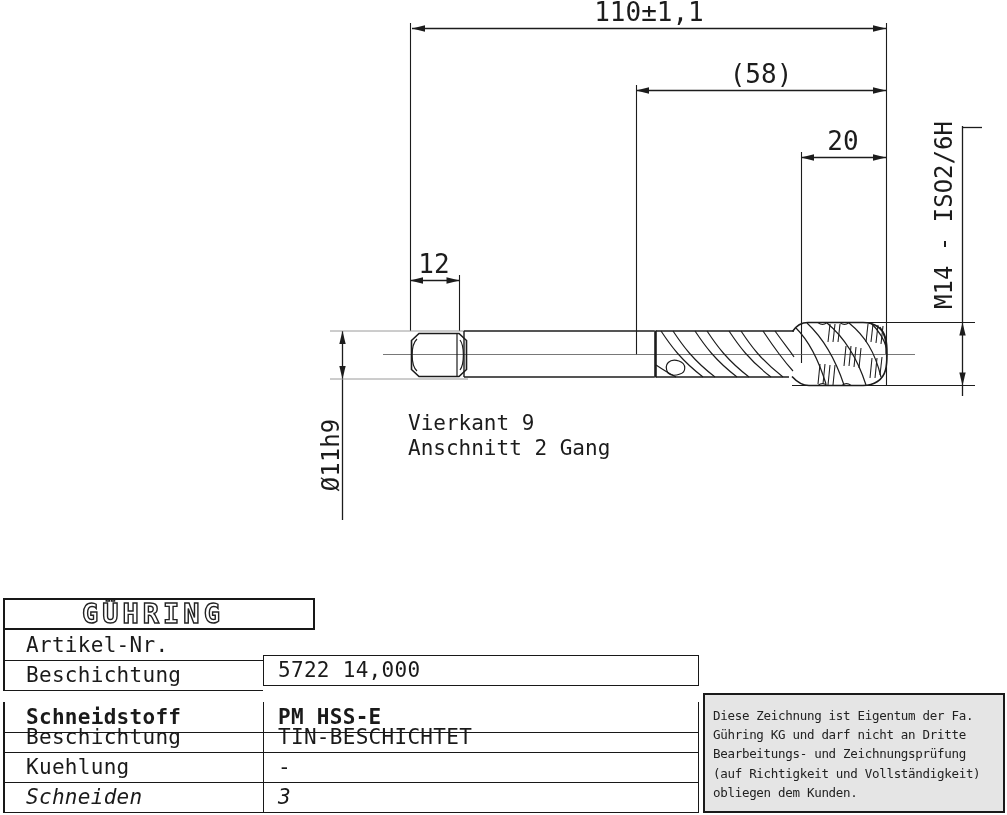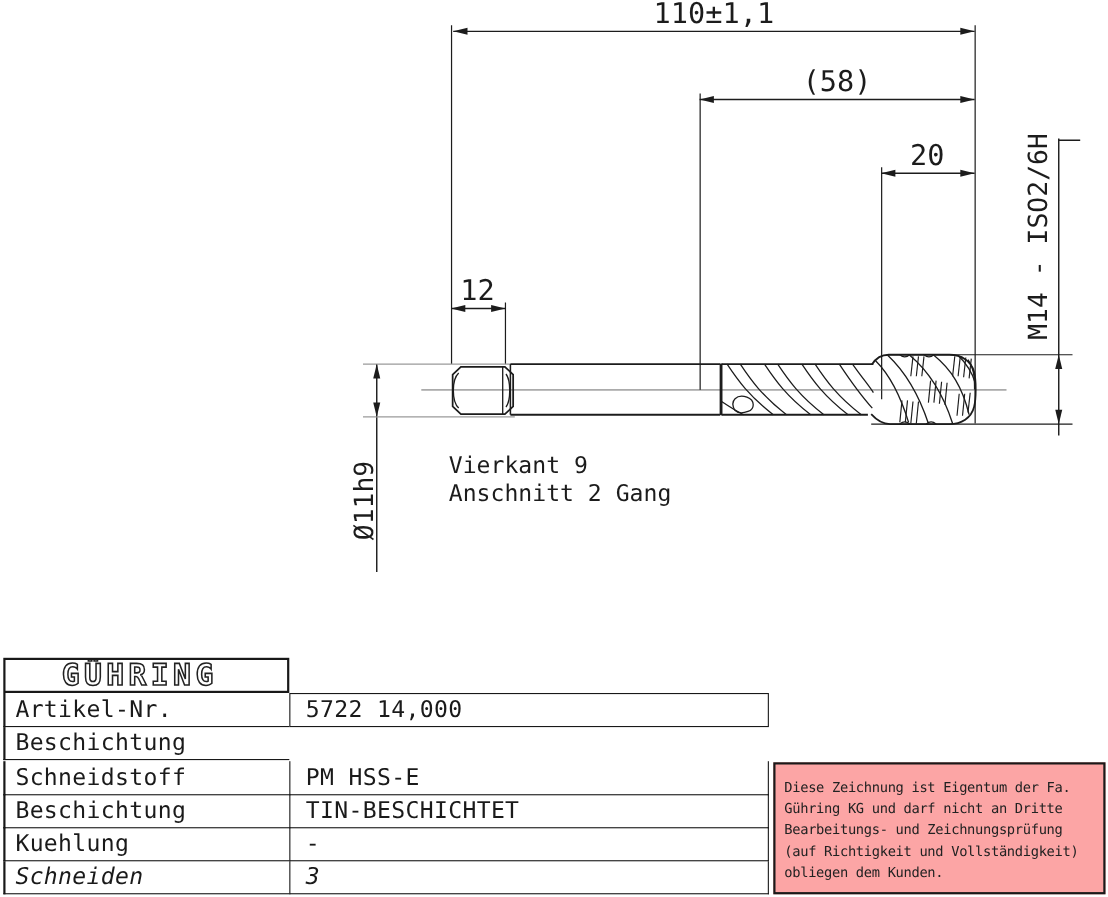--- a/index.html
+++ b/index.html
@@ -9,31 +9,31 @@
     color:#1a1a1a;overflow:hidden;
   }
   
   #drawing{position:absolute;left:0;top:0;}
   .dimtext{font-family:"DejaVu Sans Mono","Liberation Mono",monospace;fill:#1c1c1c;}
 
   
   #datatable{position:absolute;left:3px;top:598px;width:695px;height:215px;}
   .cell{position:absolute;box-sizing:border-box;display:flex;align-items:center;
         font-size:21px;letter-spacing:0.3px;white-space:nowrap;}
-  #logo-cell{left:0;top:0;width:260px;height:32px;border:2px solid #181818;justify-content:center;text-decoration:underline;}
+  #logo-cell{left:0;top:0;width:312px;height:32px;border:2px solid #181818;justify-content:center;text-decoration:underline;}
   .label-cell{left:0;width:260px;height:30.5px;border-left:2px solid #181818;
-              border-bottom:1.7px solid #181818;padding-left:9px;}
+              border-bottom:1.7px solid #181818;padding-left:21px;}
   .value-cell{left:260px;width:436px;height:30.5px;border-left:1.7px solid #181818;
               border-right:1.7px solid #181818;border-bottom:1.7px solid #181818;padding-left:14px;}
-  .r0{top:32px;} .r1{top:62.5px;} .r2{top:94px;} .r3{top:124px;} .r4{top:154px;} .r5{top:184.5px;font-style:italic;}
-  .value-cell.r0{border-top:1.7px solid #181818;}
+  .r0{top:32px;} .r1{top:62.5px;} .r2{top:104px;font-weight:bold;} .r3{top:124px;} .r4{top:154px;} .r5{top:184.5px;font-style:italic;}
+  .value-cell.r0{border-top:1.7px solid #181818;margin-top:25px;}
 
   
   #disclaimer{position:absolute;left:703px;top:693px;width:302px;height:120px;
-              box-sizing:border-box;border:2px solid #1a1a1a;background:#fca5a5;
+              box-sizing:border-box;border:2px solid #1a1a1a;background:#e5e5e5;
               padding:11px 4px 0 8px;}
   #disclaimer div{font-size:12.5px;line-height:19.2px;letter-spacing:-0.3px;
                   white-space:nowrap;color:#222;}
 </style>
 </head>
 <body>
 
 <svg id="drawing" width="1007" height="592" viewBox="0 0 1007 592">
 
   <g stroke="#1c1c1c" stroke-width="1.3" fill="none">

